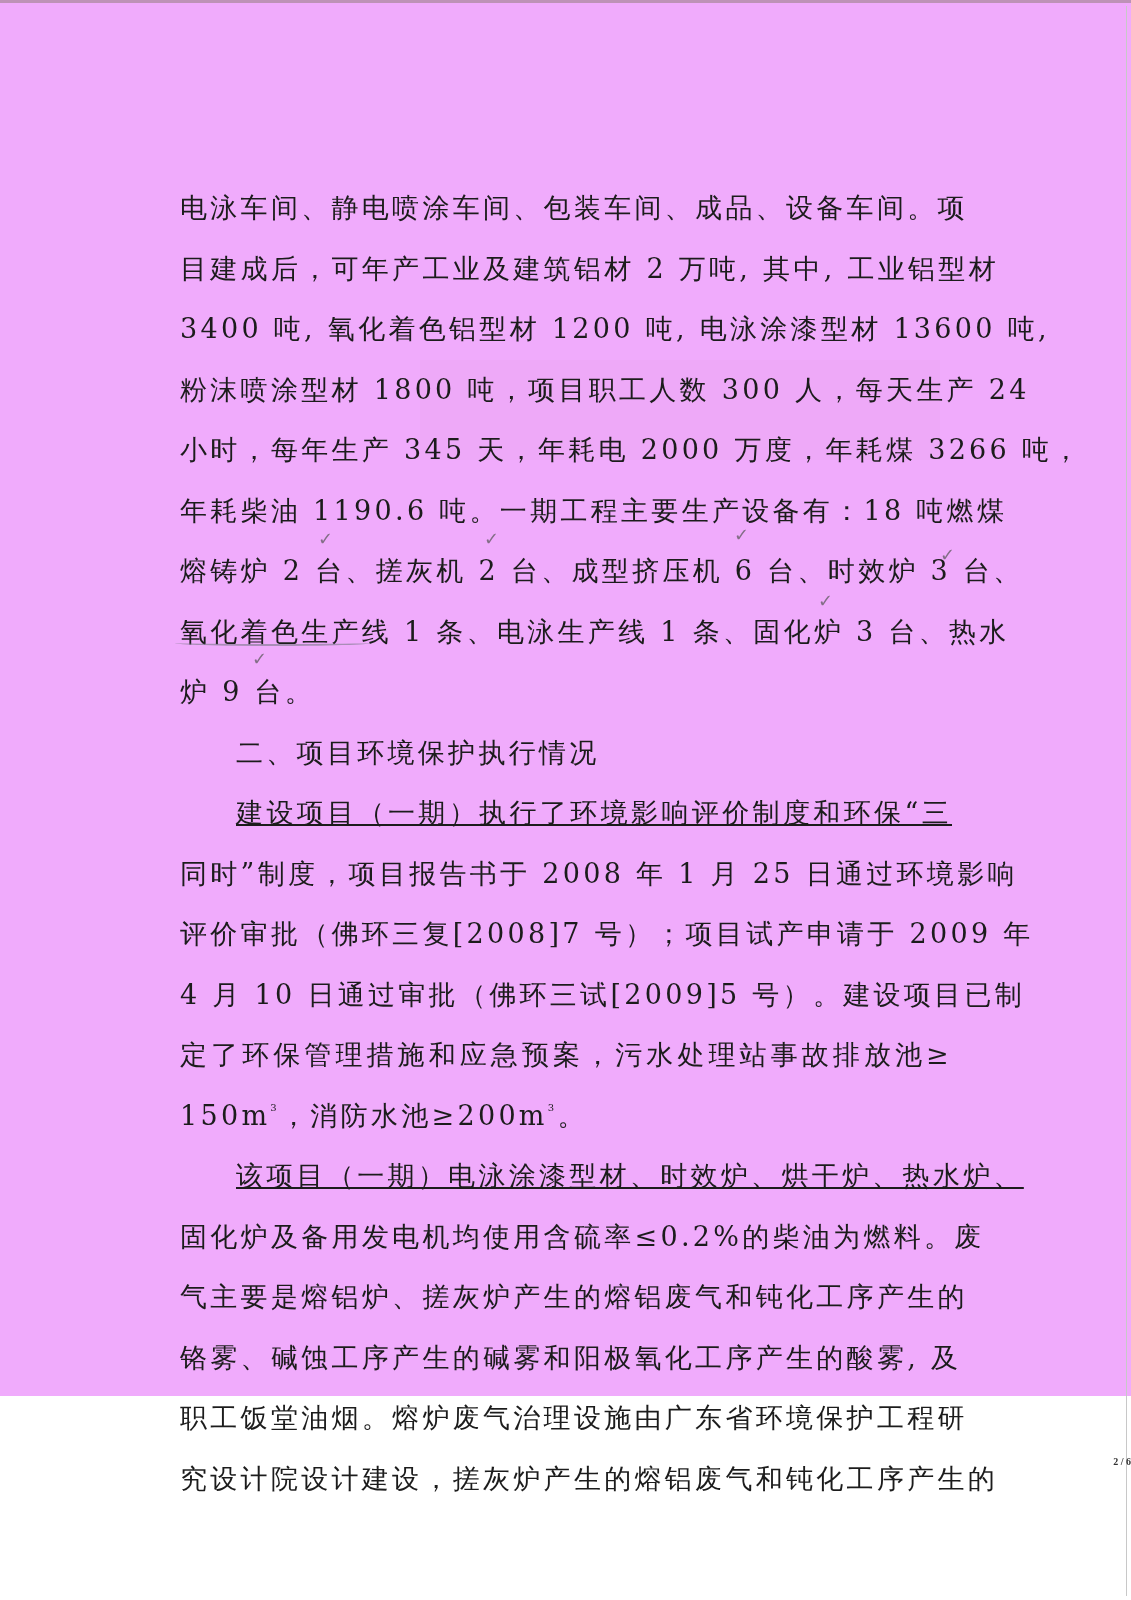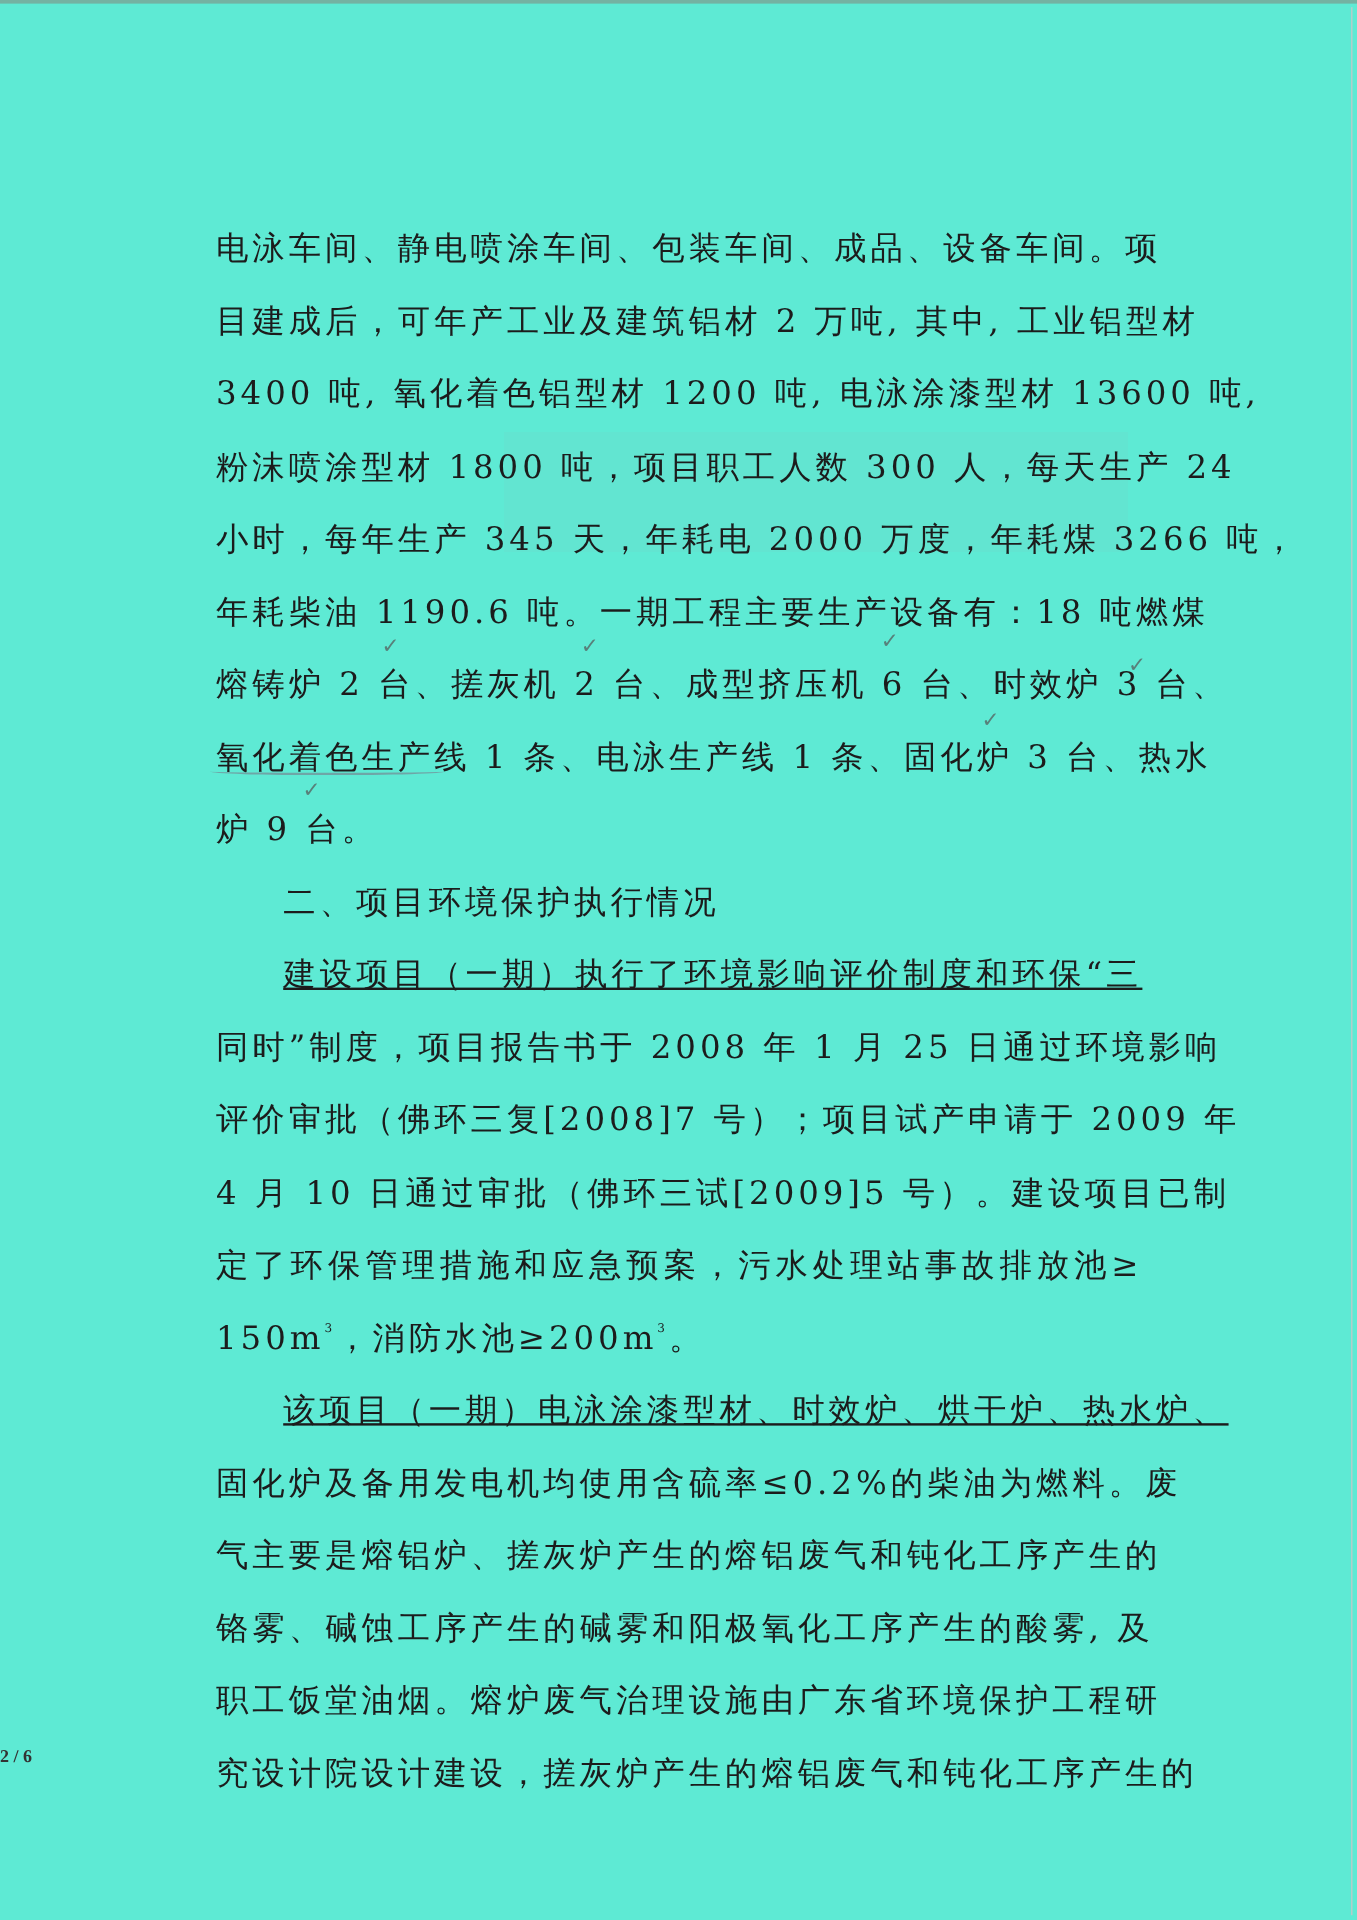--- a/index.html
+++ b/index.html
@@ -12,22 +12,22 @@
       height: 1600px;
       position: relative;
       overflow: hidden;
       font-family: "DejaVu Serif", "Liberation Serif", serif;
       color: #1c1c1c;
     }
     .page {
       position: absolute;
       left: 0; top: 0;
       width: 1131px;
-      height: 1600px;
-      background: #5eead4;
+      height: 1396px;
+      background: #f0abfc;
     }
     .edge-right {
       position: absolute;
       right: 4px;
       top: 6px;
       width: 1px;
       height: 1590px;
       background: #c8c8c8;
     }
     .edge-top {
@@ -81,22 +81,22 @@
       font-family: "DejaVu Sans", sans-serif;
       font-size: 18px;
       color: #555;
       opacity: 0.7;
     }
     .page-number {
       position: absolute;
       left: 0;
       width: 1131px;
       top: 1456px;
-      text-align: left;
-      font-size: 15px;
+      text-align: right;
+      font-size: 10px;
       font-weight: bold;
       color: #333;
       font-family: "Liberation Serif", serif;
     }
     .specks {
       position: absolute;
       left: 960px; top: 40px;
       width: 120px; height: 60px;
       font-family: "DejaVu Sans Mono", monospace;
       font-size: 9px;

